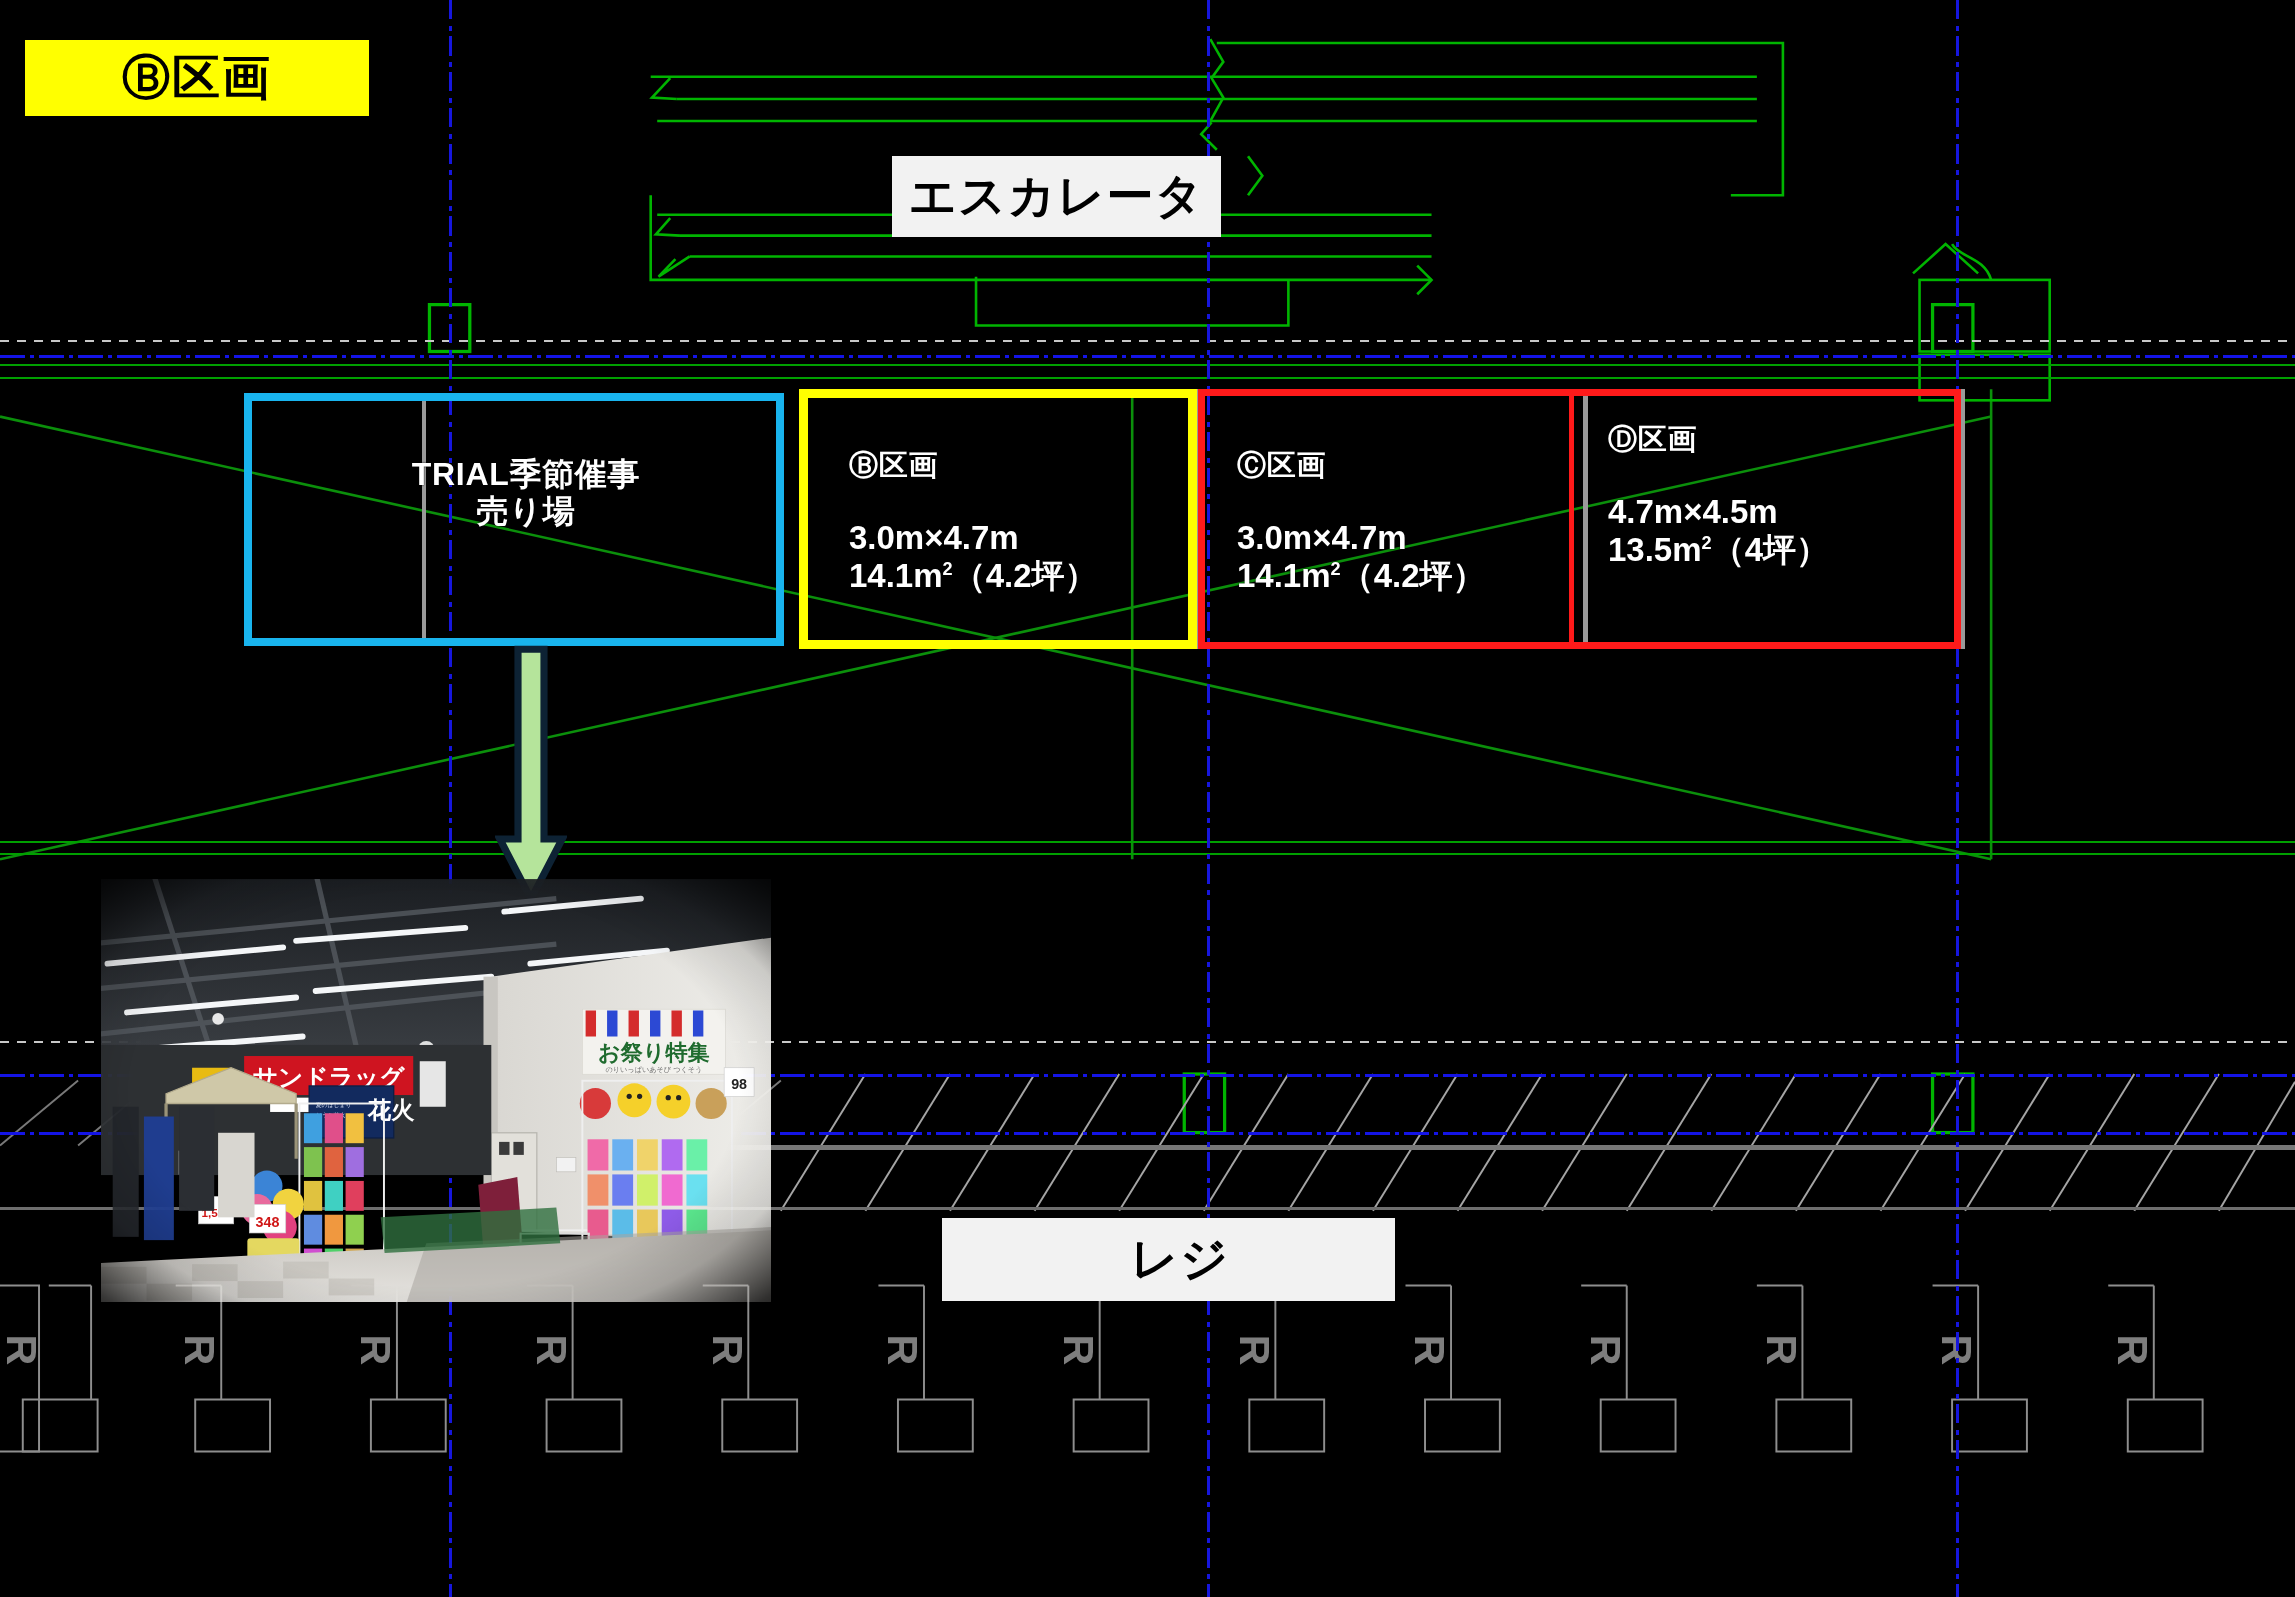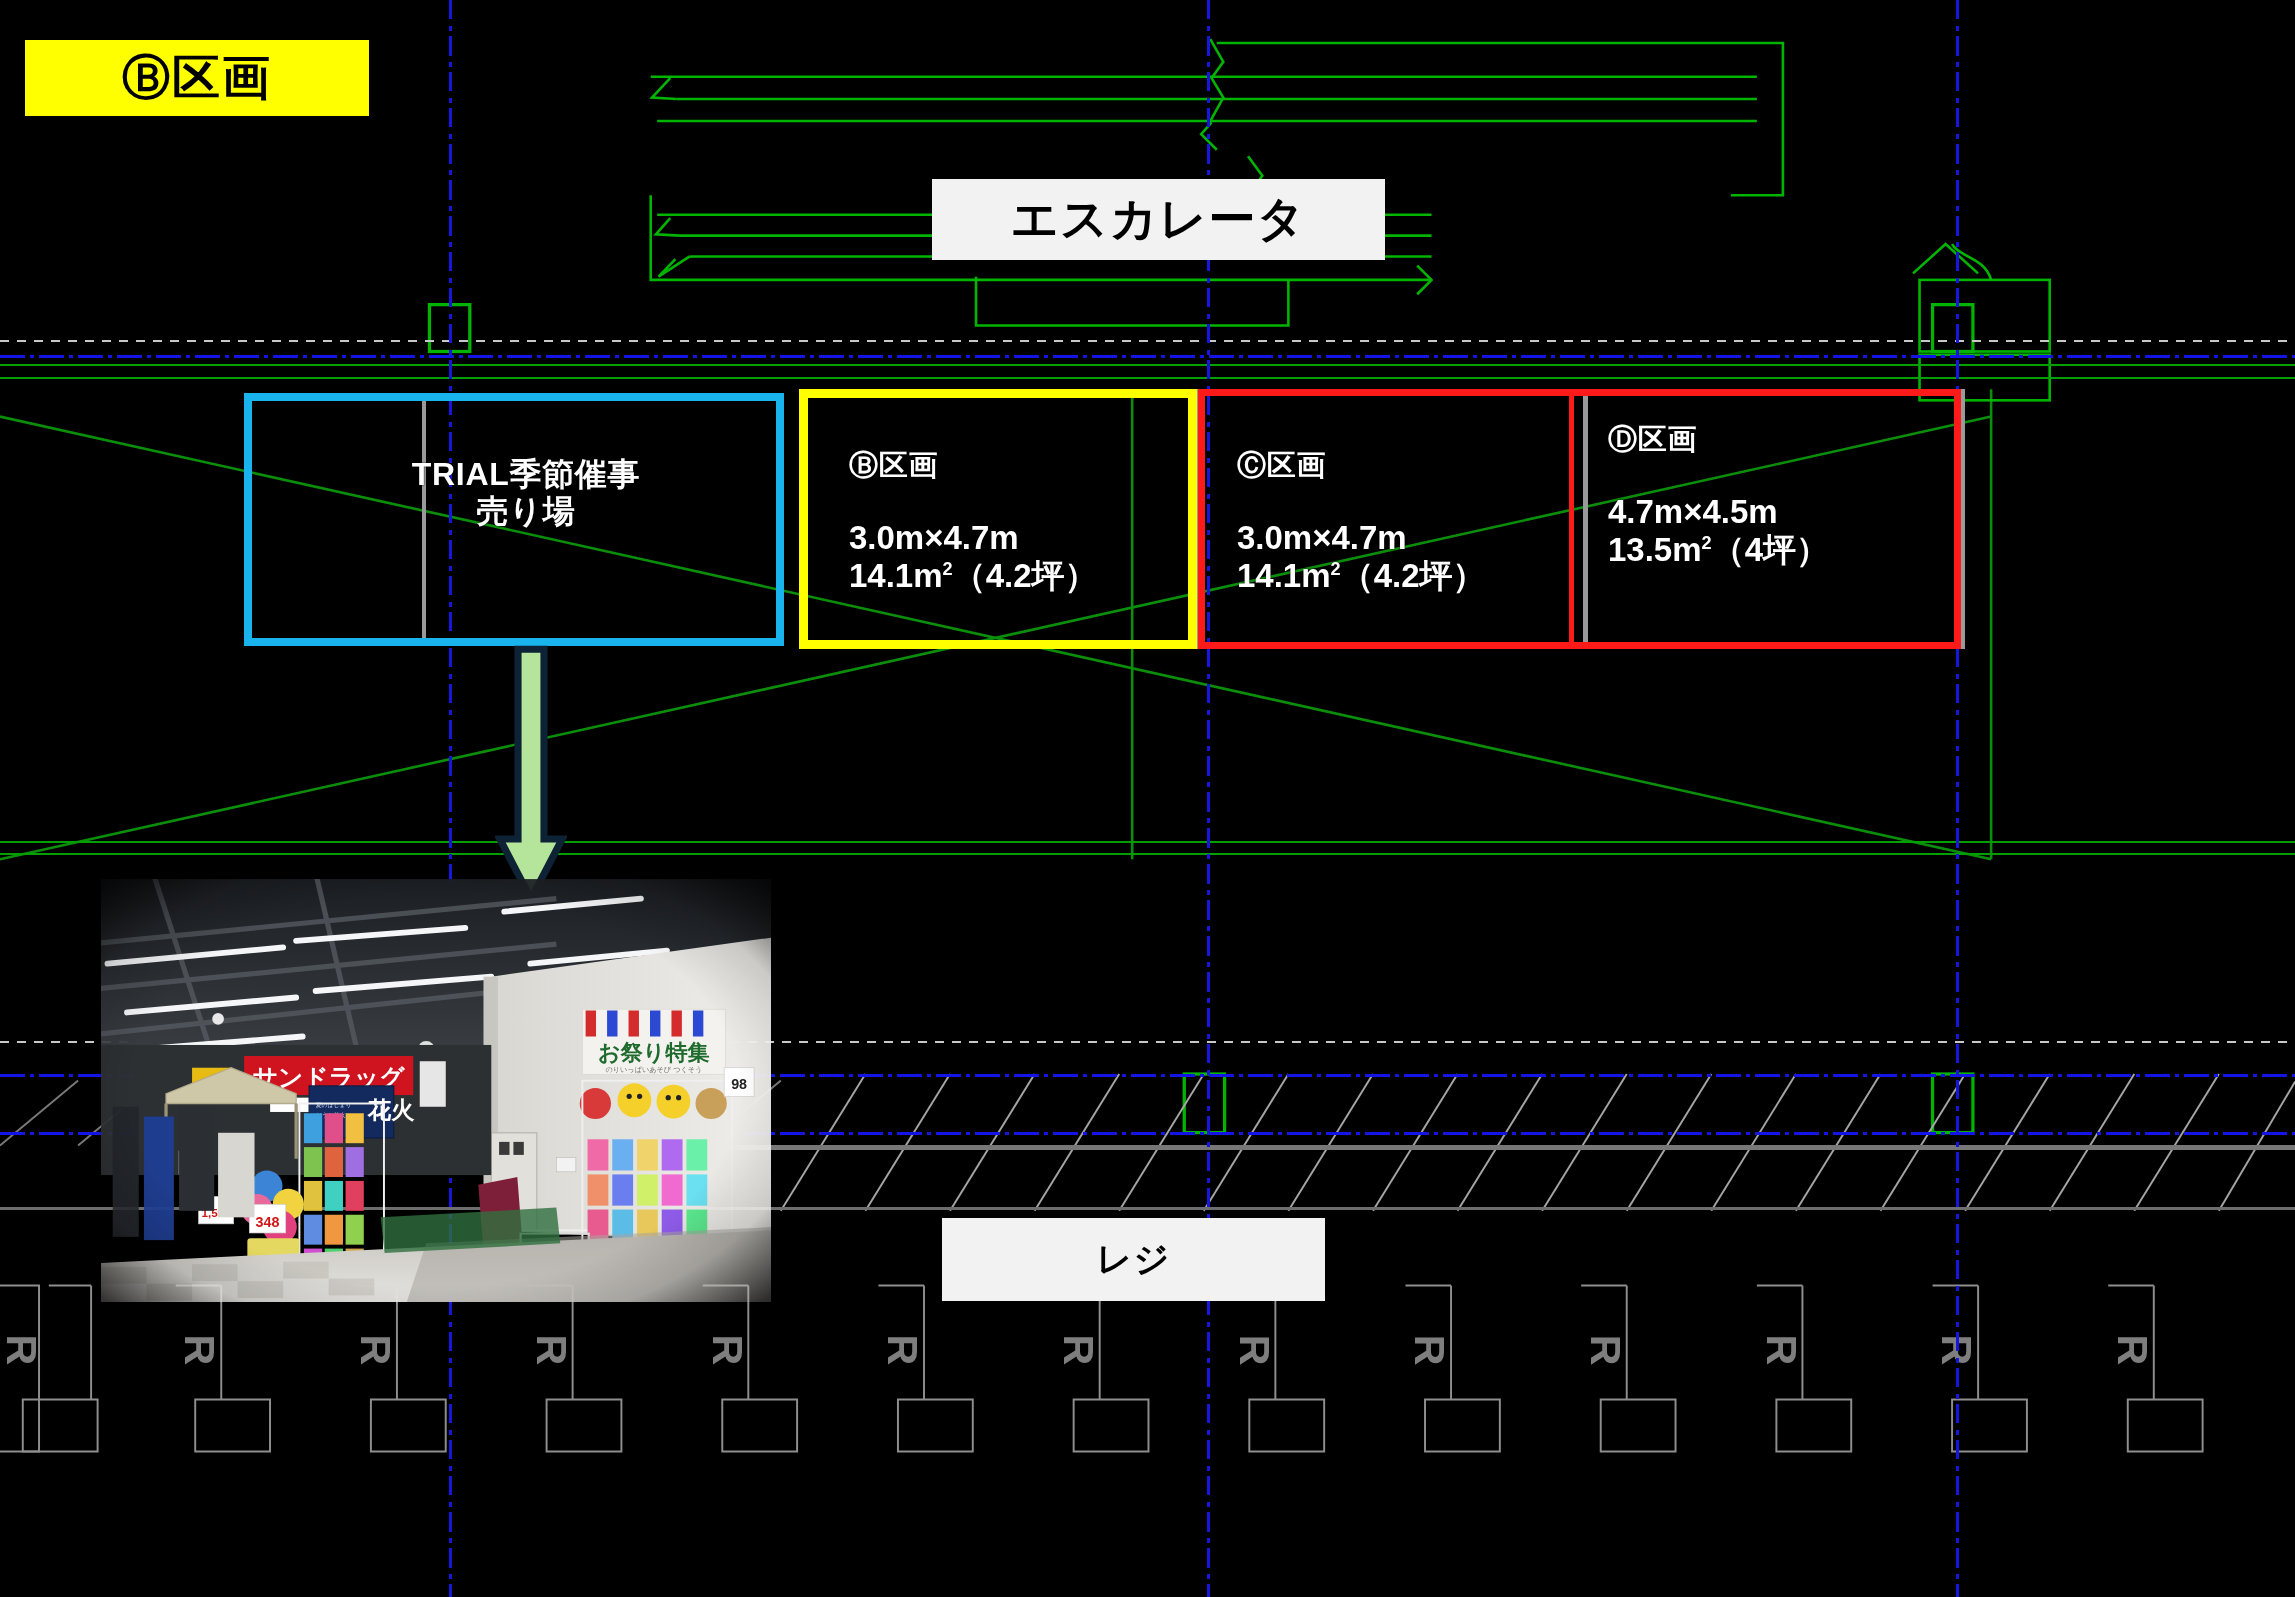--- a/index.html
+++ b/index.html
@@ -38,24 +38,24 @@
     letter-spacing:1.3px;
   }
   #badge-b{
     position:absolute;
     left:25px;top:40px;width:344px;height:76px;
     background:#ffff00;color:#000;
     display:flex;align-items:center;justify-content:center;
     font-weight:bold;font-size:48px;letter-spacing:2px;
   }
   #chip-escalator{
-    left:932px;top:156px;width:453px;height:81px;font-size:47px;margin-top:23px;
+    left:892px;top:156px;width:329px;height:81px;font-size:47px;
   }
   #chip-register{
-    left:942px;top:1218px;width:383px;height:83px;font-size:35px;
+    left:942px;top:1218px;width:430px;height:83px;font-size:47px;padding-left:23px;
   }
 
   
   .zone{position:absolute;box-sizing:border-box;}
   #zone-trial{left:244px;top:393px;width:540px;height:253px;border:8.5px solid #19b4ee;}
   #zone-b{left:799px;top:389px;width:398px;height:260px;border:9.8px solid #ffff00;}
   #zone-cd{left:1198px;top:389px;width:763px;height:260px;border:7.2px solid #ff1a1a;}
   #cd-divider{position:absolute;left:1569px;top:389px;width:4.6px;height:260px;background:#ff1a1a;}
 
   .zonetext{

